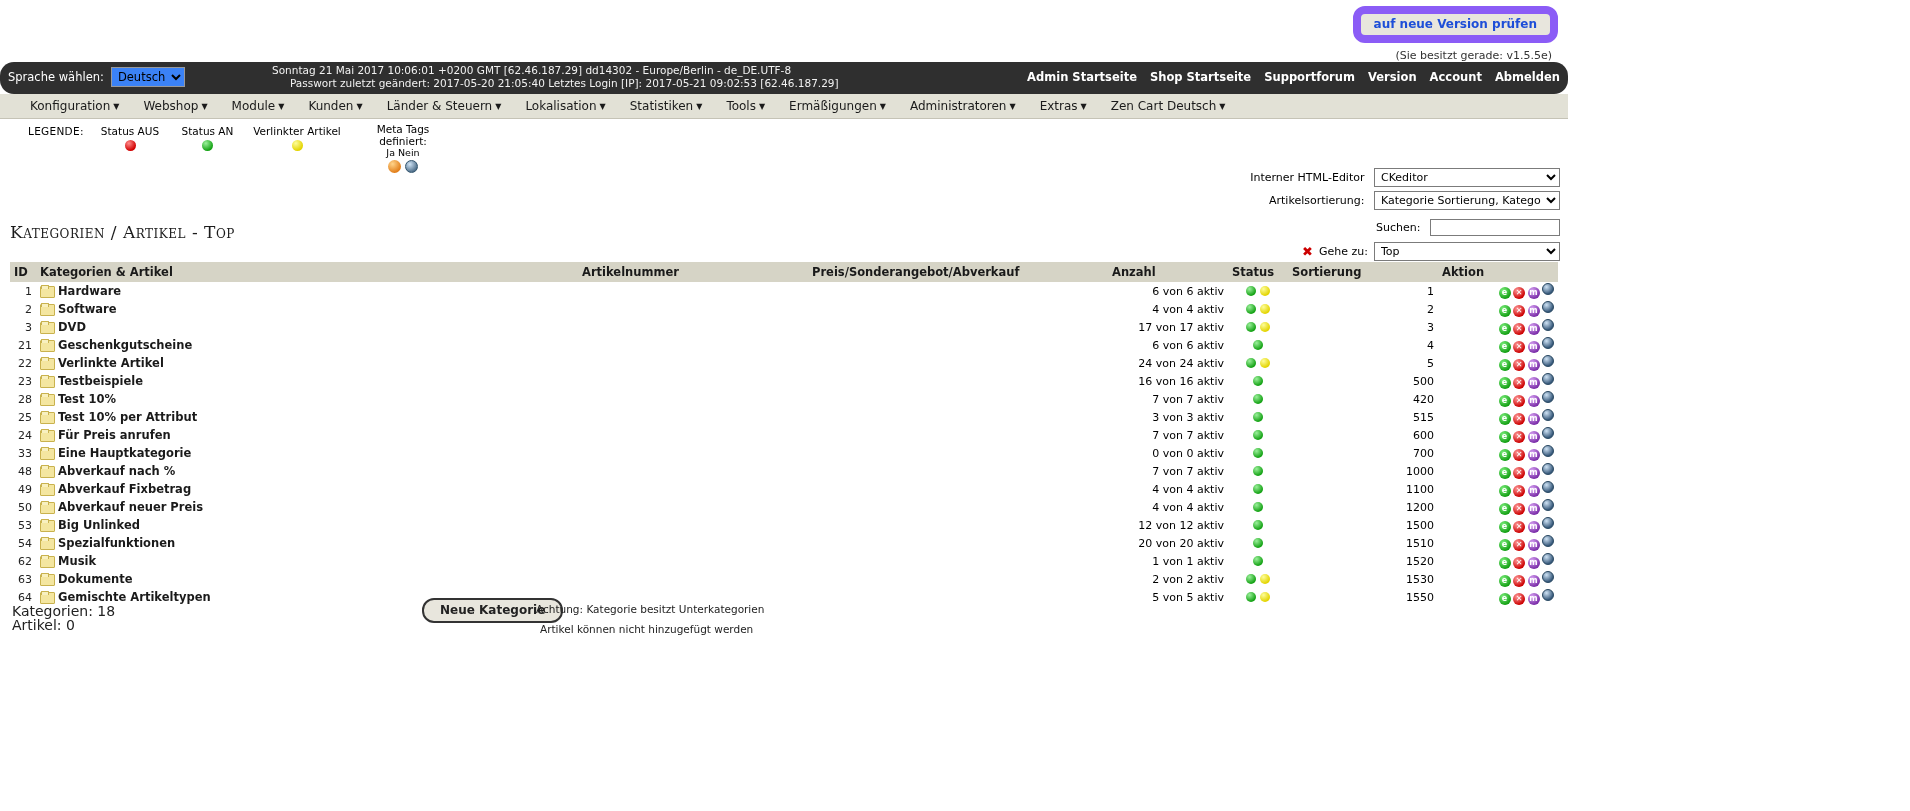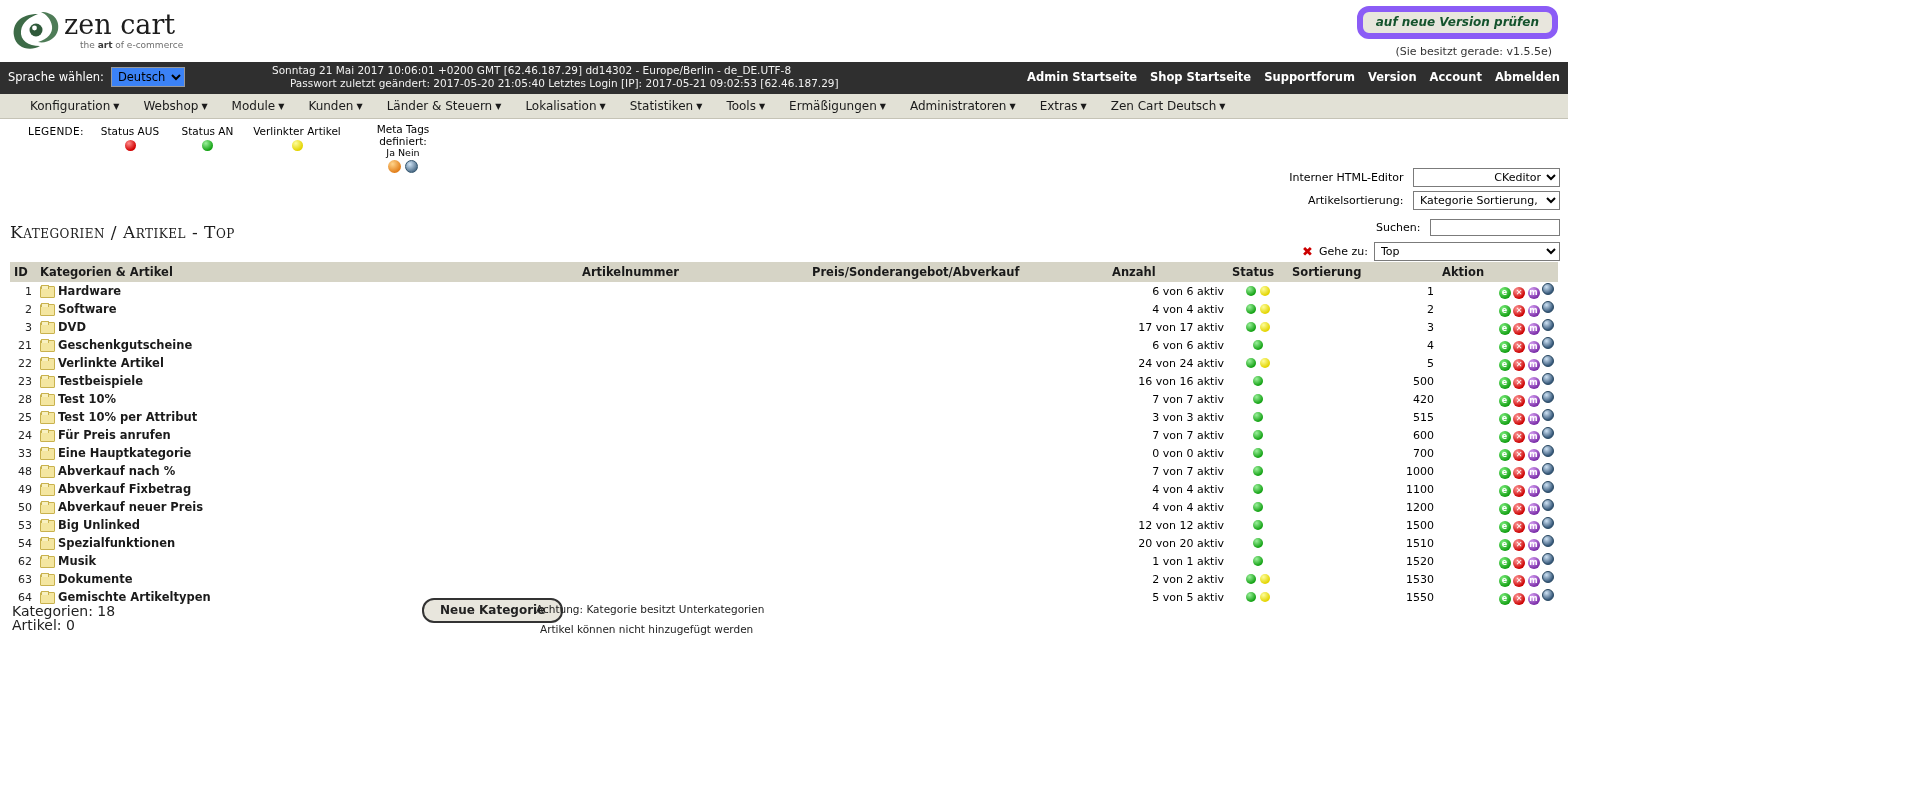--- a/index.html
+++ b/index.html
@@ -15,39 +15,39 @@
   .page { width: 1568px; position: relative; }
 
   
   .topband { position: relative; height: 62px; background:#fff; }
   .logo { position:absolute; left:8px; top:6px; width:180px; height:52px; }
   .logo svg { display:block; }
   .versionbox { position:absolute; right:10px; top:6px; text-align:right; width:420px; }
   .btn-version {
     display:inline-block;
     background: #e8e6dd;
-    border: 6px solid #8b5cf6;
+    border: 8px solid #8b5cf6;
     border-radius: 12px;
     padding: 3px 13px 4px 13px;
     font-weight: bold;
     font-size: 12px;
-    color:#14532d;
+    color:#1d4ed8;
     cursor: pointer;
     font-family:"DejaVu Sans", sans-serif;
-    font-style:italic;
   }
   .version-note { font-size: 11px; color:#333; margin-top: 6px; margin-right:6px; }
 
   
   .infobar {
     background: #2f2f2f;
     color: #fff;
     height: 32px;
     position: relative;
     width: 1568px;
+    border-radius: 14px;
   }
   .lang-wrap { position:absolute; left:8px; top:5px; font-size:11.5px; color:#fff; display:flex; align-items:center; gap:7px; }
   .lang-select {
     font-family:"DejaVu Sans", sans-serif;
     font-size: 11.5px;
     padding: 1px 2px;
     background: #3b82f6;
     border: 1px solid #999;
     color:#000;
   }
@@ -101,22 +101,22 @@
   .mi.ja { background: radial-gradient(circle at 35% 30%, #ffd48a, #e07a14 75%); }
   .mi.nein { background: radial-gradient(circle at 35% 30%, #cfe3f5, #4f6f8a 75%);
              border:1px solid #33556e; }
 
   
   .optblock { position:absolute; right:8px; top:168px; text-align:right; font-size:11px; }
   .optrow { margin-bottom: 4px; white-space:nowrap; }
   .optrow label { margin-right:6px; }
   .optrow select {
     font-family:"DejaVu Sans", sans-serif;
-    font-size:11px; width:147px; padding:1px 2px;
-    border:1px solid #7b7b7b; background:#fff;text-align:right;
+    font-size:11px; width:186px; padding:1px 2px;
+    border:1px solid #7b7b7b; background:#fff;
   }
   .searchrow { margin-top: 9px; }
   .searchrow input {
     font-family:"DejaVu Sans", sans-serif;
     font-size:11px; width:130px; padding:1px 3px;
     border:1px solid #7b7b7b; background:#fff;
   }
   .gotorow { margin-top: 6px; white-space:nowrap; display:flex; align-items:center; justify-content:flex-end; gap:6px;}
   .gotorow select { font-family:"DejaVu Sans", sans-serif; font-size:11px; width:186px; padding:1px 2px; border:1px solid #7b7b7b; background:#fff;}
   .xicon { color:#cc0000; font-weight:bold; font-size:13px; cursor:pointer; }
@@ -198,32 +198,20 @@
   }
   .note1 { position:absolute; left:536px; top:5px; font-size:10.5px; color:#222; }
   .note2 { position:absolute; left:540px; top:25px; font-size:10.5px; color:#222; }
 </style>
 </head>
 <body>
 
 <div class="page">
 
   <div class="topband">
-    <div class="logo">
-      <svg width="180" height="52" viewBox="0 0 180 52" xmlns="http://www.w3.org/2000/svg">
-        <g>
-          <path d="M30 8 C12 8 4 18 6 30 C8 42 22 46 32 40 C20 40 12 34 13 25 C14 16 22 11 30 8 Z" fill="#3d6b47"></path>
-          <path d="M33 6 C45 6 52 14 50 24 C48 33 38 38 30 36 C40 33 45 27 44 20 C43 13 38 8 33 6 Z" fill="#4e7c57"></path>
-          <circle cx="28" cy="24" r="6.5" fill="#2f5a3a"></circle>
-          <circle cx="26.5" cy="22" r="2.4" fill="#ffffff"></circle>
-        </g>
-        <text x="56" y="28" font-family="DejaVu Serif, serif" font-size="27" fill="#1d1d1d">zen cart</text>
-        <text x="72" y="42" font-family="DejaVu Sans, sans-serif" font-size="9" fill="#6f6f6f">the <tspan font-weight="bold" fill="#3a3a3a">art</tspan> of e-commerce</text>
-      </svg>
-    </div>
     <div class="versionbox">
       <div class="btn-version">auf neue Version prüfen</div>
       <div class="version-note">(Sie besitzt gerade: v1.5.5e)</div>
     </div>
   </div>
 
   <div class="infobar">
     <div class="lang-wrap">
       <span>Sprache wählen:</span>
       <select class="lang-select">

